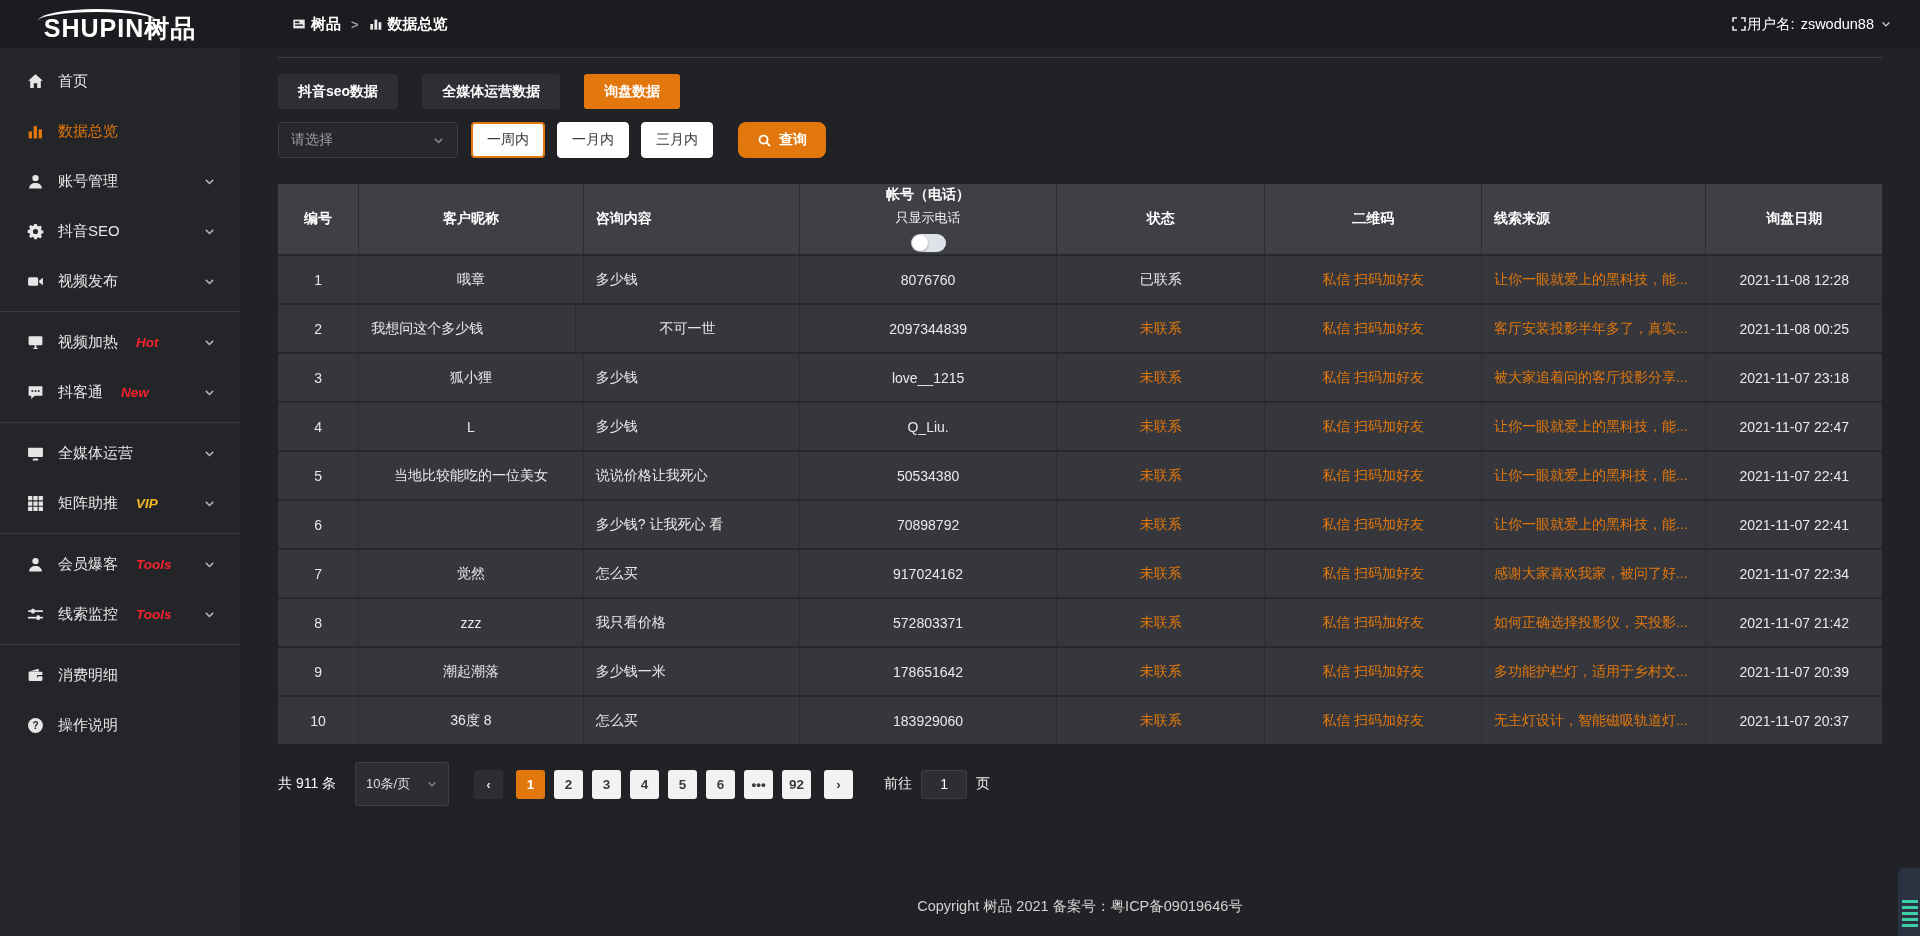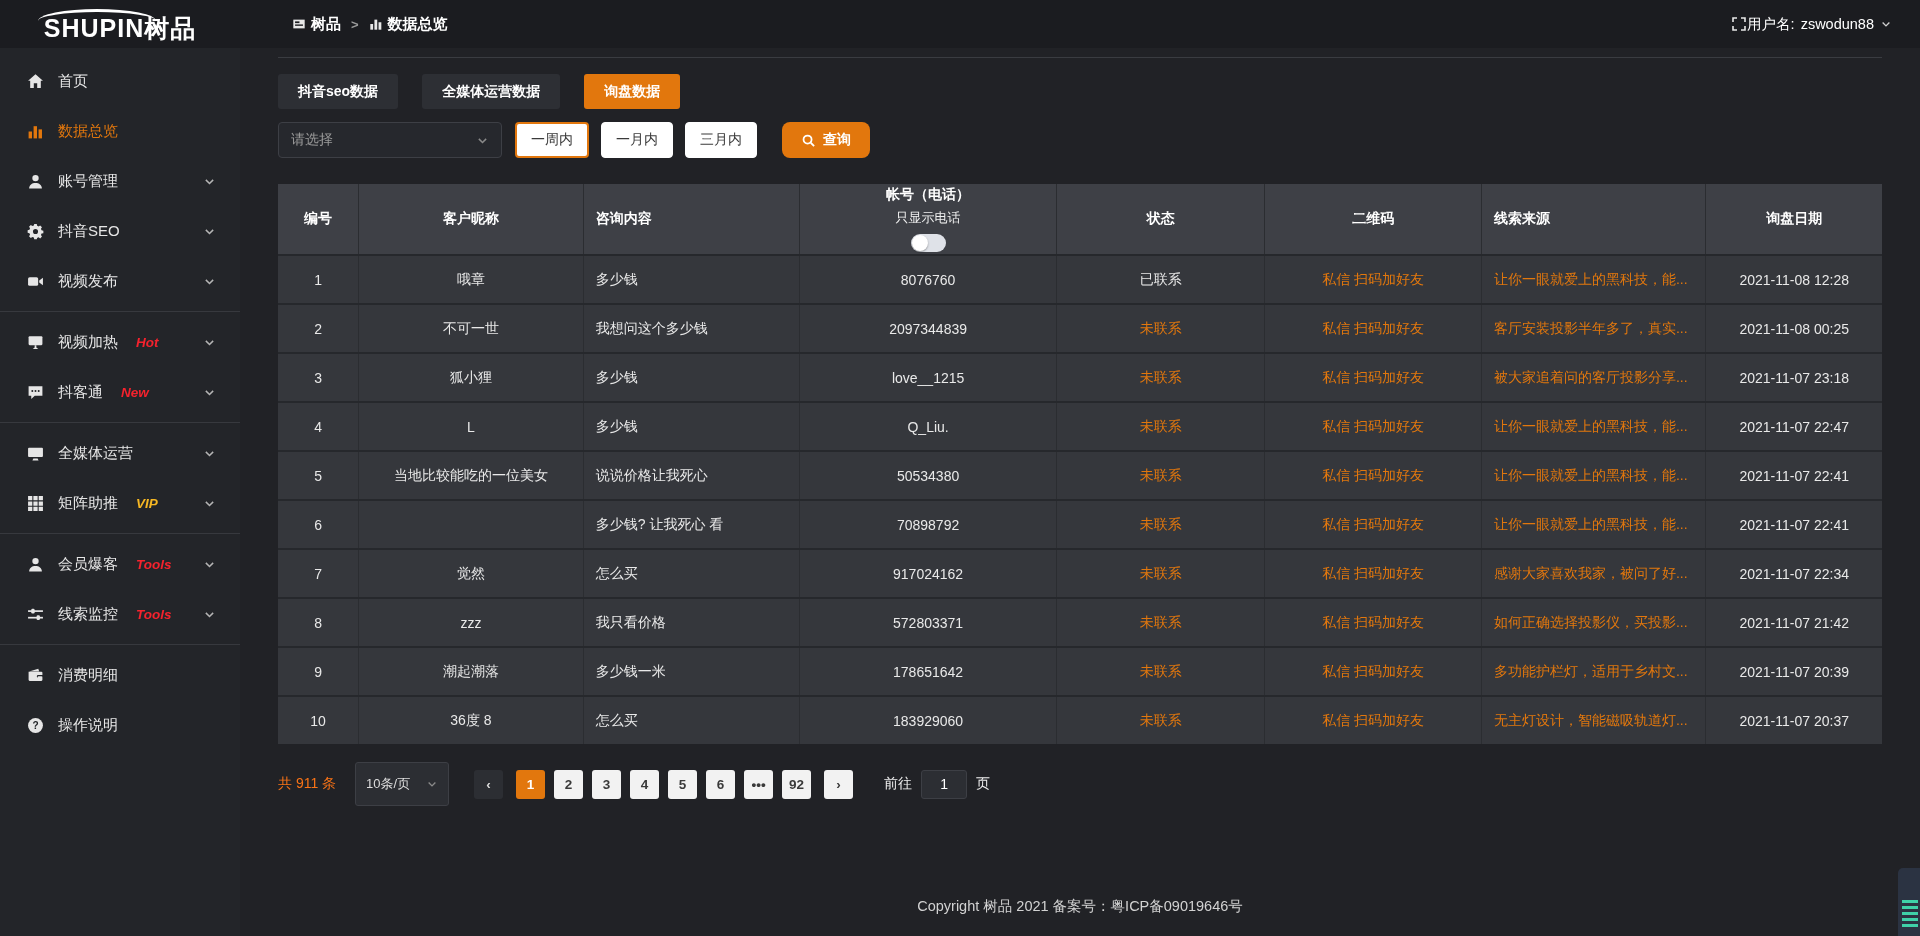--- a/index.html
+++ b/index.html
@@ -43,21 +43,21 @@
   
   .main { position:absolute; top:48px; left:240px; right:0; bottom:0; padding:0 38px; }
   .top-line { height:1px; background:#3a3c41; margin-top:9px; }
 
   .tabs { margin-top:16px; display:flex; gap:24px; }
   .tab { height:35px; padding:0 20px; background:#2d2f34; color:#fff; font-size:14px; font-weight:bold;
     display:flex; align-items:center; border-radius:3px; cursor:pointer; }
   .tab.active { background:#e2770d; }
 
   .filters { margin-top:13px; display:flex; align-items:center; gap:13px; }
-  .select { width:224px; height:36px; background:#26282d; border:1px solid #3d3f45; border-radius:4px;
+  .select { width:180px; height:36px; background:#26282d; border:1px solid #3d3f45; border-radius:4px;
     color:#9a9a9a; font-size:14px; display:flex; align-items:center; justify-content:space-between;
     padding:12px 12px; cursor:pointer; }
   .select .chev { color:#8a8a8a; }
   .range-btn { height:36px; min-width:66px; padding:0 14px; background:#fff; border:1px solid #fff;
     color:#3a3a3a; border-radius:4px; font-size:14px; display:flex; align-items:center; justify-content:center; cursor:pointer; }
   .range-btn.selected { border:2px solid #e2770d; }
   .search-btn { height:36px; padding:0 19px; margin-left:12px; background:#e2770d; color:#fff; border-radius:8px;
     display:flex; align-items:center; justify-content:center; gap:7px; font-size:14px; font-weight:bold; cursor:pointer; }
 
   
@@ -72,21 +72,21 @@
   .c7{width:14%; justify-content:flex-start;} .c8{width:11%;}
   .orange { color:#e2770d; }
   .acct-head { flex-direction:column; gap:5px; }
   .toggle-row { display:flex; align-items:center; gap:7px; font-weight:normal; font-size:13px; color:#f0f0f0;flex-direction:column; }
   .toggle { width:35px; height:18px; background:#dfe2e8; border-radius:9px; position:relative; cursor:pointer; }
   .toggle::after { content:''; position:absolute; width:16px; height:16px; border-radius:50%;
     background:#fff; top:1px; left:1px; box-shadow:0 1px 2px rgba(0,0,0,.35); }
 
   
   .pager { margin-top:18px; display:flex; align-items:center; gap:9px; font-size:14px; }
-  .pg-total { margin-right:10px; color:#f97316; }
+  .pg-total { margin-right:10px; color:#ffffff; }
   .size-select { width:94px; height:44px; background:#2c2e33; border:1px solid #3d3f45; border-radius:3px;
     display:flex; align-items:center; justify-content:space-between; padding:0 10px; color:#ddd; font-size:13px; cursor:pointer; margin-right:16px; }
   .size-select .chev { color:#8a8a8a; }
   .pg-btn { min-width:29px; height:29px; padding:0 4px; border-radius:3px; background:#f2f2f2; color:#3a3a3a;
     display:flex; align-items:center; justify-content:center; font-size:13.5px; font-weight:bold; cursor:pointer; }
   .pg-btn.prev { background:#2c2e33; color:#ddd; margin-right:4px; }
   .pg-btn.next { margin-left:4px; }
   .pg-btn.active { background:#e2770d; color:#fff; }
   .goto { display:flex; align-items:center; gap:9px; margin-left:22px; color:#eee; }
   .goto-input { width:46px; height:29px; background:#2c2e33; border:1px solid #3d3f45; border-radius:3px;
@@ -386,22 +386,22 @@
           <div class="cell c2">哦章</div>
           <div class="cell c3">多少钱</div>
           <div class="cell c4">8076760</div>
           <div class="cell c5">已联系</div>
           <div class="cell c6 orange">私信 扫码加好友</div>
           <div class="cell c7 orange">让你一眼就爱上的黑科技，能...</div>
           <div class="cell c8">2021-11-08 12:28</div>
         </div>
         <div class="t-row">
           <div class="cell c1">2</div>
+          <div class="cell c3">我想问这个多少钱</div>
           <div class="cell c2">不可一世</div>
-          <div class="cell c3">我想问这个多少钱</div>
           <div class="cell c4">2097344839</div>
           <div class="cell c5 orange">未联系</div>
           <div class="cell c6 orange">私信 扫码加好友</div>
           <div class="cell c7 orange">客厅安装投影半年多了，真实...</div>
           <div class="cell c8">2021-11-08 00:25</div>
         </div>
         <div class="t-row">
           <div class="cell c1">3</div>
           <div class="cell c2">狐小狸</div>
           <div class="cell c3">多少钱</div>

